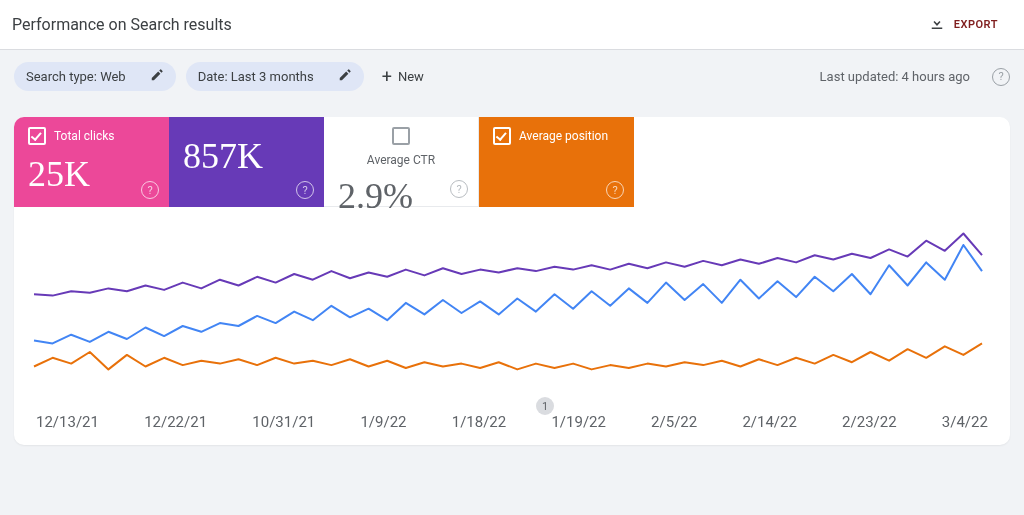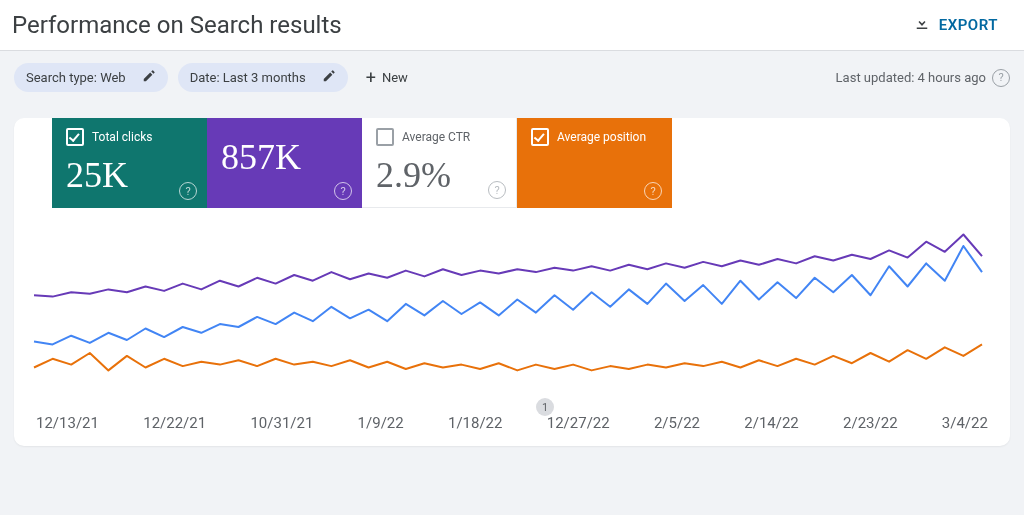--- a/index.html
+++ b/index.html
@@ -1,58 +1,58 @@
 <!DOCTYPE html>
 <html><head>
 <meta charset="utf-8">
 <style>
   html,body{margin:0;padding:0;font-family:Roboto,Arial,sans-serif;background:#f1f3f6;color:#202124;}
   body{width:1024px;height:515px;overflow:hidden;}
 
   
   .header{display:flex;align-items:center;justify-content:space-between;
     padding:10px 20px 10px 12px;background:#fff;border-bottom:1px solid #dadce0;}
-  .title{font-size:24px;color:#3c4043;font-weight:400;}
+  .title{font-size:16px;color:#3c4043;font-weight:400;}
   .export{display:flex;align-items:center;gap:8px;cursor:pointer;padding:4px 6px;
-    font-size:15px;font-weight:600;letter-spacing:0.5px;color:#0369a1;}
+    font-size:11px;font-weight:600;letter-spacing:0.5px;color:#7f1d1d;}
   .export svg{width:18px;height:18px;fill:#3c4043;}
 
   
   .filters{display:flex;align-items:center;gap:10px;padding:12px 14px;background:#f1f3f6;
     font-size:13px;color:#3c4043;}
-  .chip{display:flex;align-items:center;gap:16px;background:#dfe6f6;border-radius:16px;
+  .chip{display:flex;align-items:center;gap:24px;background:#dfe6f6;border-radius:16px;
     padding:6px 12px;cursor:pointer;}
   .chip svg{width:14px;height:14px;fill:#3c4043;}
   .new-btn{display:flex;align-items:center;gap:6px;cursor:pointer;padding:6px 8px;}
   .new-btn .plus{font-size:18px;line-height:14px;}
   .spacer{flex:1;}
-  .updated{color:#5f6368;display:flex;align-items:center;gap:6px;}
+  .updated{color:#5f6368;display:flex;align-items:center;gap:22px;}
   .help-icon{width:16px;height:16px;border:1px solid #9aa0a6;border-radius:50%;
     display:inline-flex;align-items:center;justify-content:center;color:#9aa0a6;font-size:11px;}
 
   
   .card{margin:14px;background:#fff;border-radius:10px;box-shadow:0 1px 2px rgba(0,0,0,0.06);
     overflow:hidden;}
 
   
   .tiles{display:flex;}
   .tile{position:relative;width:155px;height:90px;padding:10px 14px 0 14px;box-sizing:border-box;
     color:#fff;cursor:pointer;}
   .tile .row1{display:flex;align-items:center;gap:8px;font-size:12px;}
   .tile .cb{width:14px;height:14px;border:2px solid currentColor;border-radius:2px;
     display:inline-flex;align-items:center;justify-content:center;background:transparent;}
   .tile .cb.checked::after{content:"";width:8px;height:4px;border-left:2px solid currentColor;
     border-bottom:2px solid currentColor;transform:rotate(-50deg) translateY(-1px);}
   .tile .val{font-size:36px;margin-top:8px;font-family:Liberation Serif, serif;}
   .tile .qm{position:absolute;bottom:8px;right:10px;width:16px;height:16px;border:1px solid currentColor;
     border-radius:50%;display:flex;align-items:center;justify-content:center;font-size:11px;opacity:0.7;}
-  .t-clicks{background:#0f766e;margin-left:38px;}
+  .t-clicks{background:#ec4899;}
   .t-impr{background:#673ab7;}
   .t-ctr{background:#fff;color:#9aa0a6;border-right:1px solid #e8eaed;border-bottom:1px solid #e8eaed;}
-  .t-ctr .row1{color:#5f6368;}
+  .t-ctr .row1{color:#5f6368;flex-direction:column;}
   .t-ctr .val{color:#5f6368;}
   .t-ctr .cb{border-color:#9aa0a6;}
   .t-ctr .qm{border-color:#9aa0a6;color:#9aa0a6;}
   .t-pos{background:#e8710a;}
 
   
   .chart-wrap{position:relative;padding:6px 14px 8px 14px;}
   svg.chart{display:block;}
   .xaxis{display:flex;justify-content:space-between;padding:0 8px 6px 8px;
     font-size:15px;color:#5f6368;}
@@ -141,21 +141,21 @@
         <polyline points="6.0,81.2 24.6,82.6 43.2,78.3 61.8,79.8 80.4,75.4 98.9,78.3 117.5,72.5 136.1,76.9 154.7,69.6 173.3,75.4 191.9,66.7 210.5,72.5 229.1,63.8 247.6,69.6 266.2,61.0 284.8,66.7 303.4,58.1 322.0,65.3 340.6,59.5 359.2,63.8 377.8,56.6 396.4,62.4 414.9,55.2 433.5,61.0 452.1,56.6 470.7,59.5 489.3,55.2 507.9,58.1 526.5,53.7 545.1,56.6 563.6,52.3 582.2,56.6 600.8,50.8 619.4,55.2 638.0,49.4 656.6,53.7 675.2,47.9 693.8,52.3 712.4,46.5 730.9,50.8 749.5,45.0 768.1,49.4 786.7,42.2 805.3,46.5 823.9,40.7 842.5,45.0 861.1,36.4 879.6,43.6 898.2,27.7 916.8,37.8 935.4,20.5 954.0,42.2" fill="none" stroke="#673ab7" stroke-width="2" stroke-linejoin="round"></polyline>
         <polyline points="6.0,153.5 24.6,144.8 43.2,150.6 61.8,139.0 80.4,156.4 98.9,141.9 117.5,153.5 136.1,144.8 154.7,152.1 173.3,147.7 191.9,150.6 210.5,146.3 229.1,152.1 247.6,144.8 266.2,150.6 284.8,147.7 303.4,152.1 322.0,146.3 340.6,153.5 359.2,147.7 377.8,155.0 396.4,149.2 414.9,153.5 433.5,150.6 452.1,155.0 470.7,149.2 489.3,156.4 507.9,150.6 526.5,155.0 545.1,150.6 563.6,156.4 582.2,152.1 600.8,155.0 619.4,150.6 638.0,153.5 656.6,149.2 675.2,152.1 693.8,147.7 712.4,153.5 730.9,146.3 749.5,152.1 768.1,144.8 786.7,150.6 805.3,141.9 823.9,149.2 842.5,139.0 861.1,147.7 879.6,136.2 898.2,144.8 916.8,133.3 935.4,141.9 954.0,130.4" fill="none" stroke="#e8710a" stroke-width="2" stroke-linejoin="round"></polyline>
       </svg>
     <div class="note-dot">1</div>
     <div class="xaxis" id="xaxis">
         <span>12/13/21</span>
         <span>12/22/21</span>
         <span>10/31/21</span>
         <span>1/9/22</span>
         <span>1/18/22</span>
-        <span>12/27/22</span>
+        <span>1/19/22</span>
         <span>2/5/22</span>
         <span>2/14/22</span>
         <span>2/23/22</span>
         <span>3/4/22</span>
       </div>
   </div>
 
 </div>
 
 </body></html>

